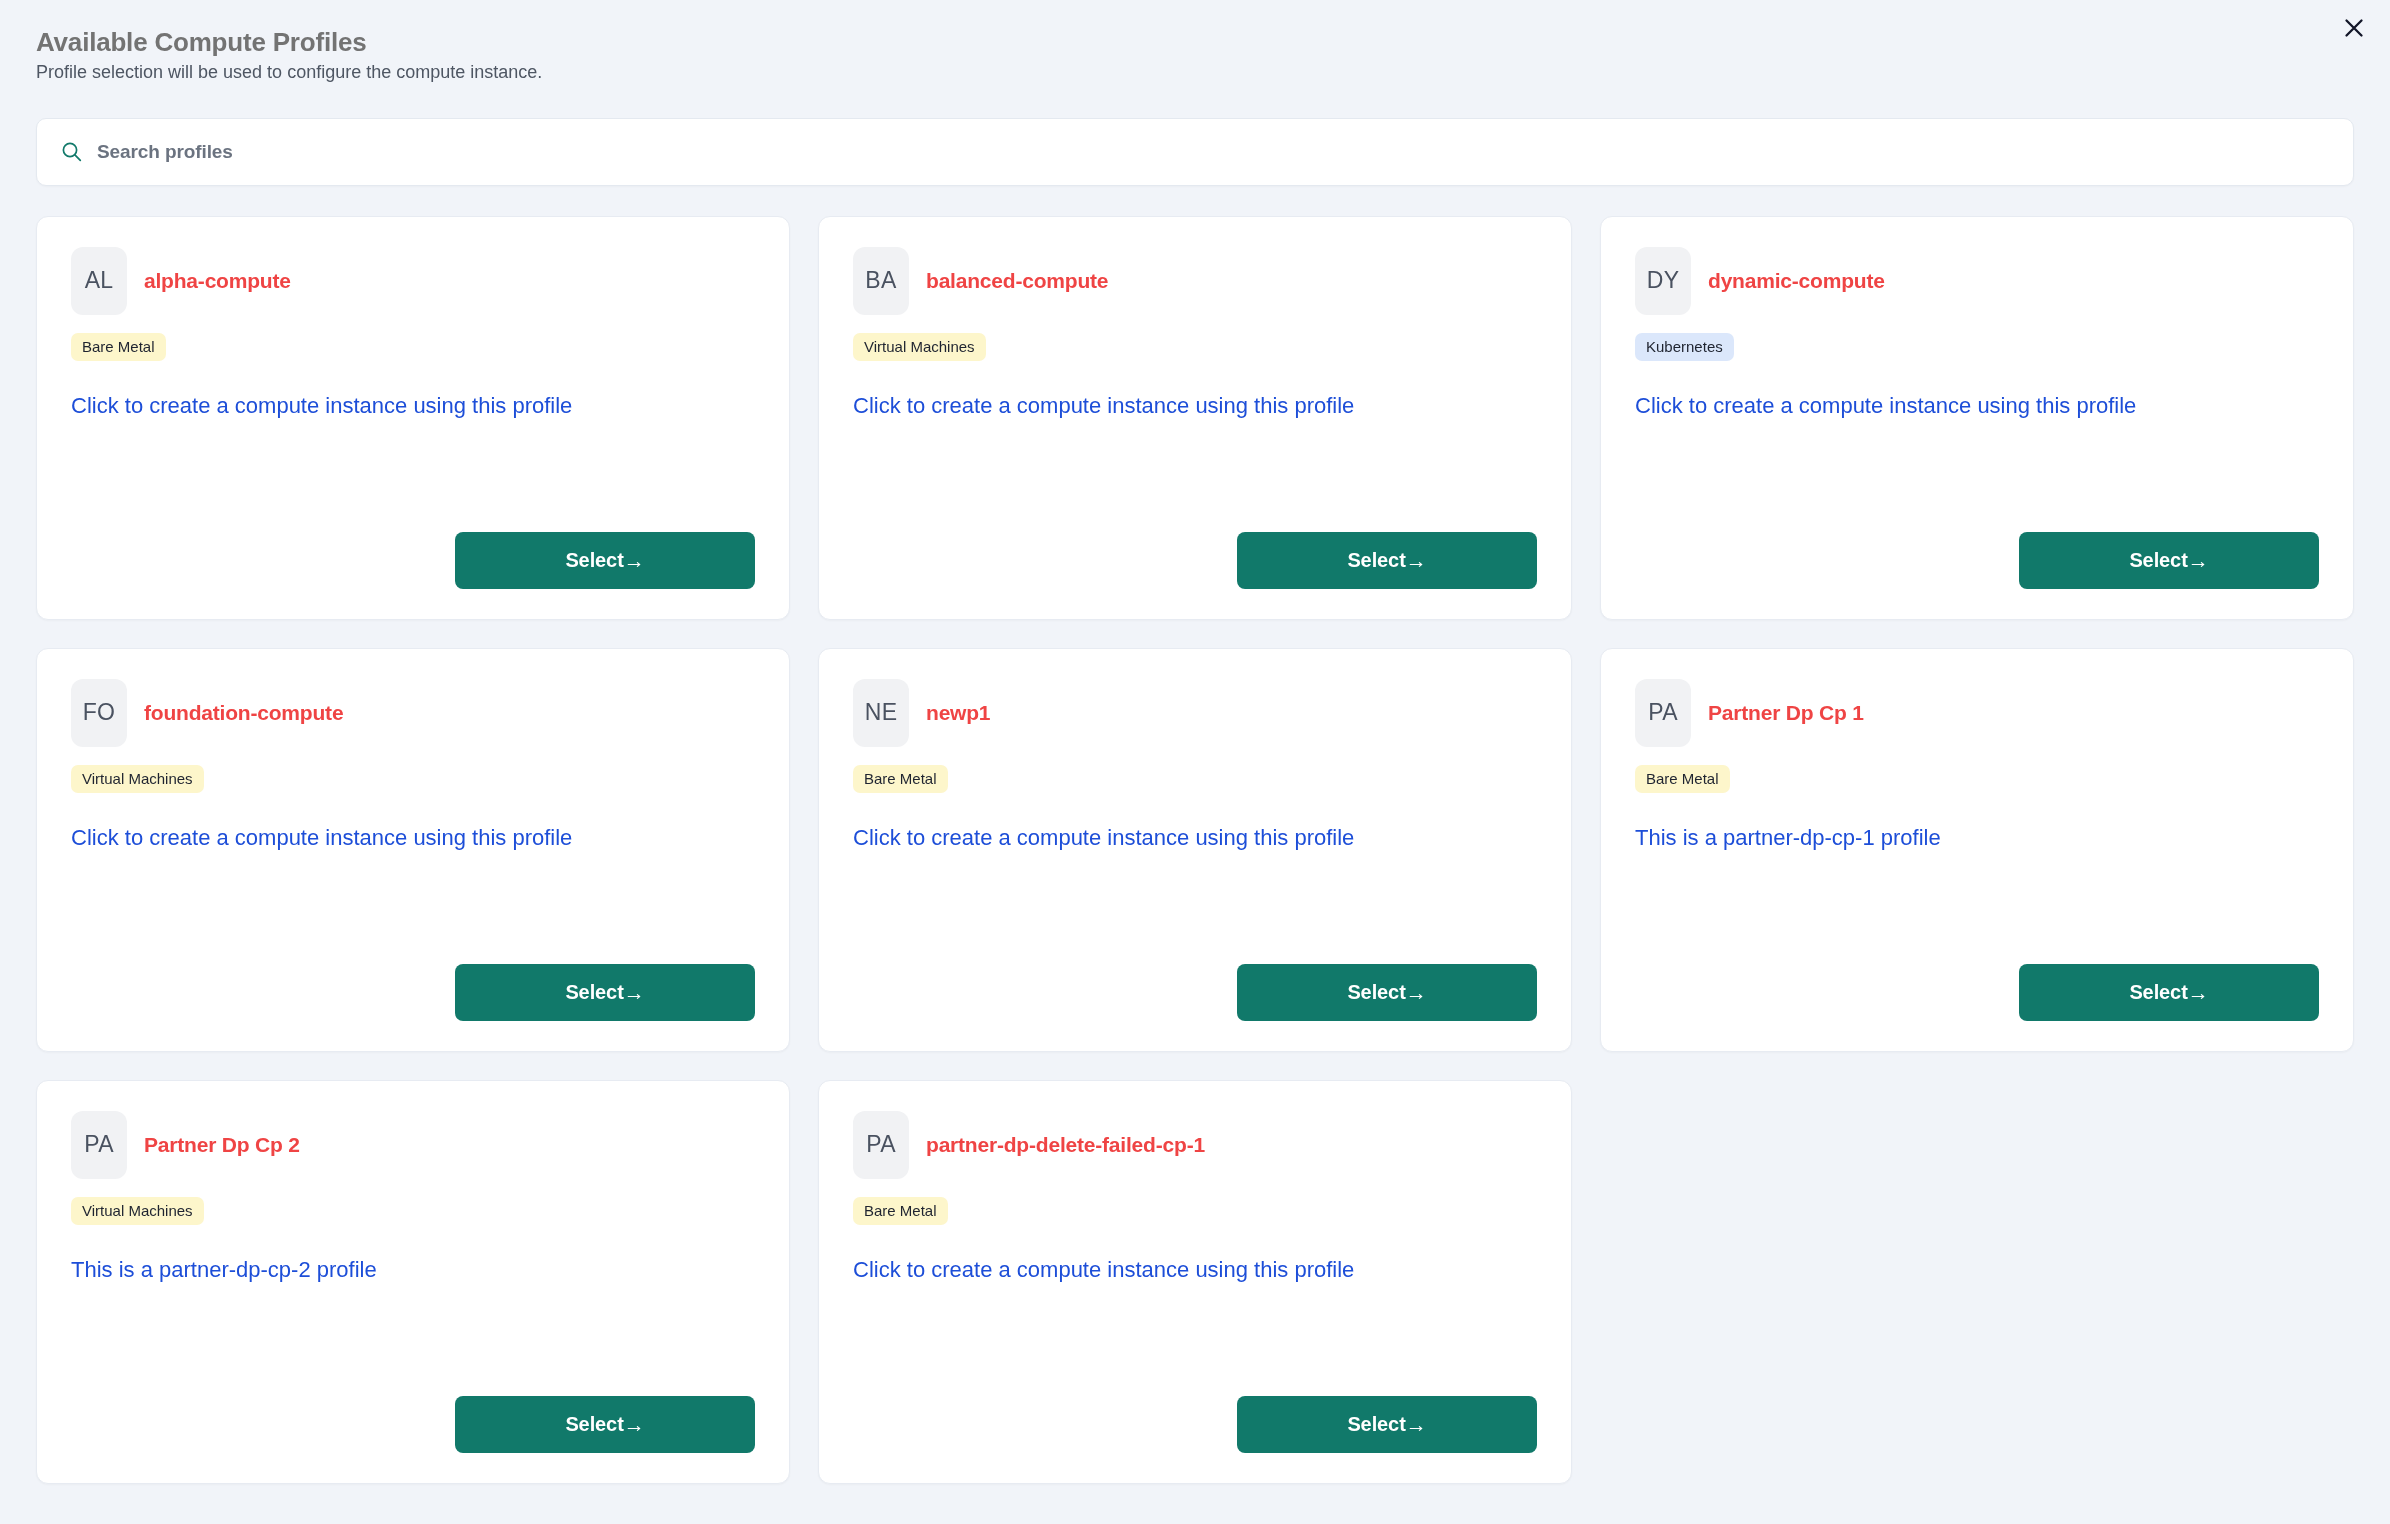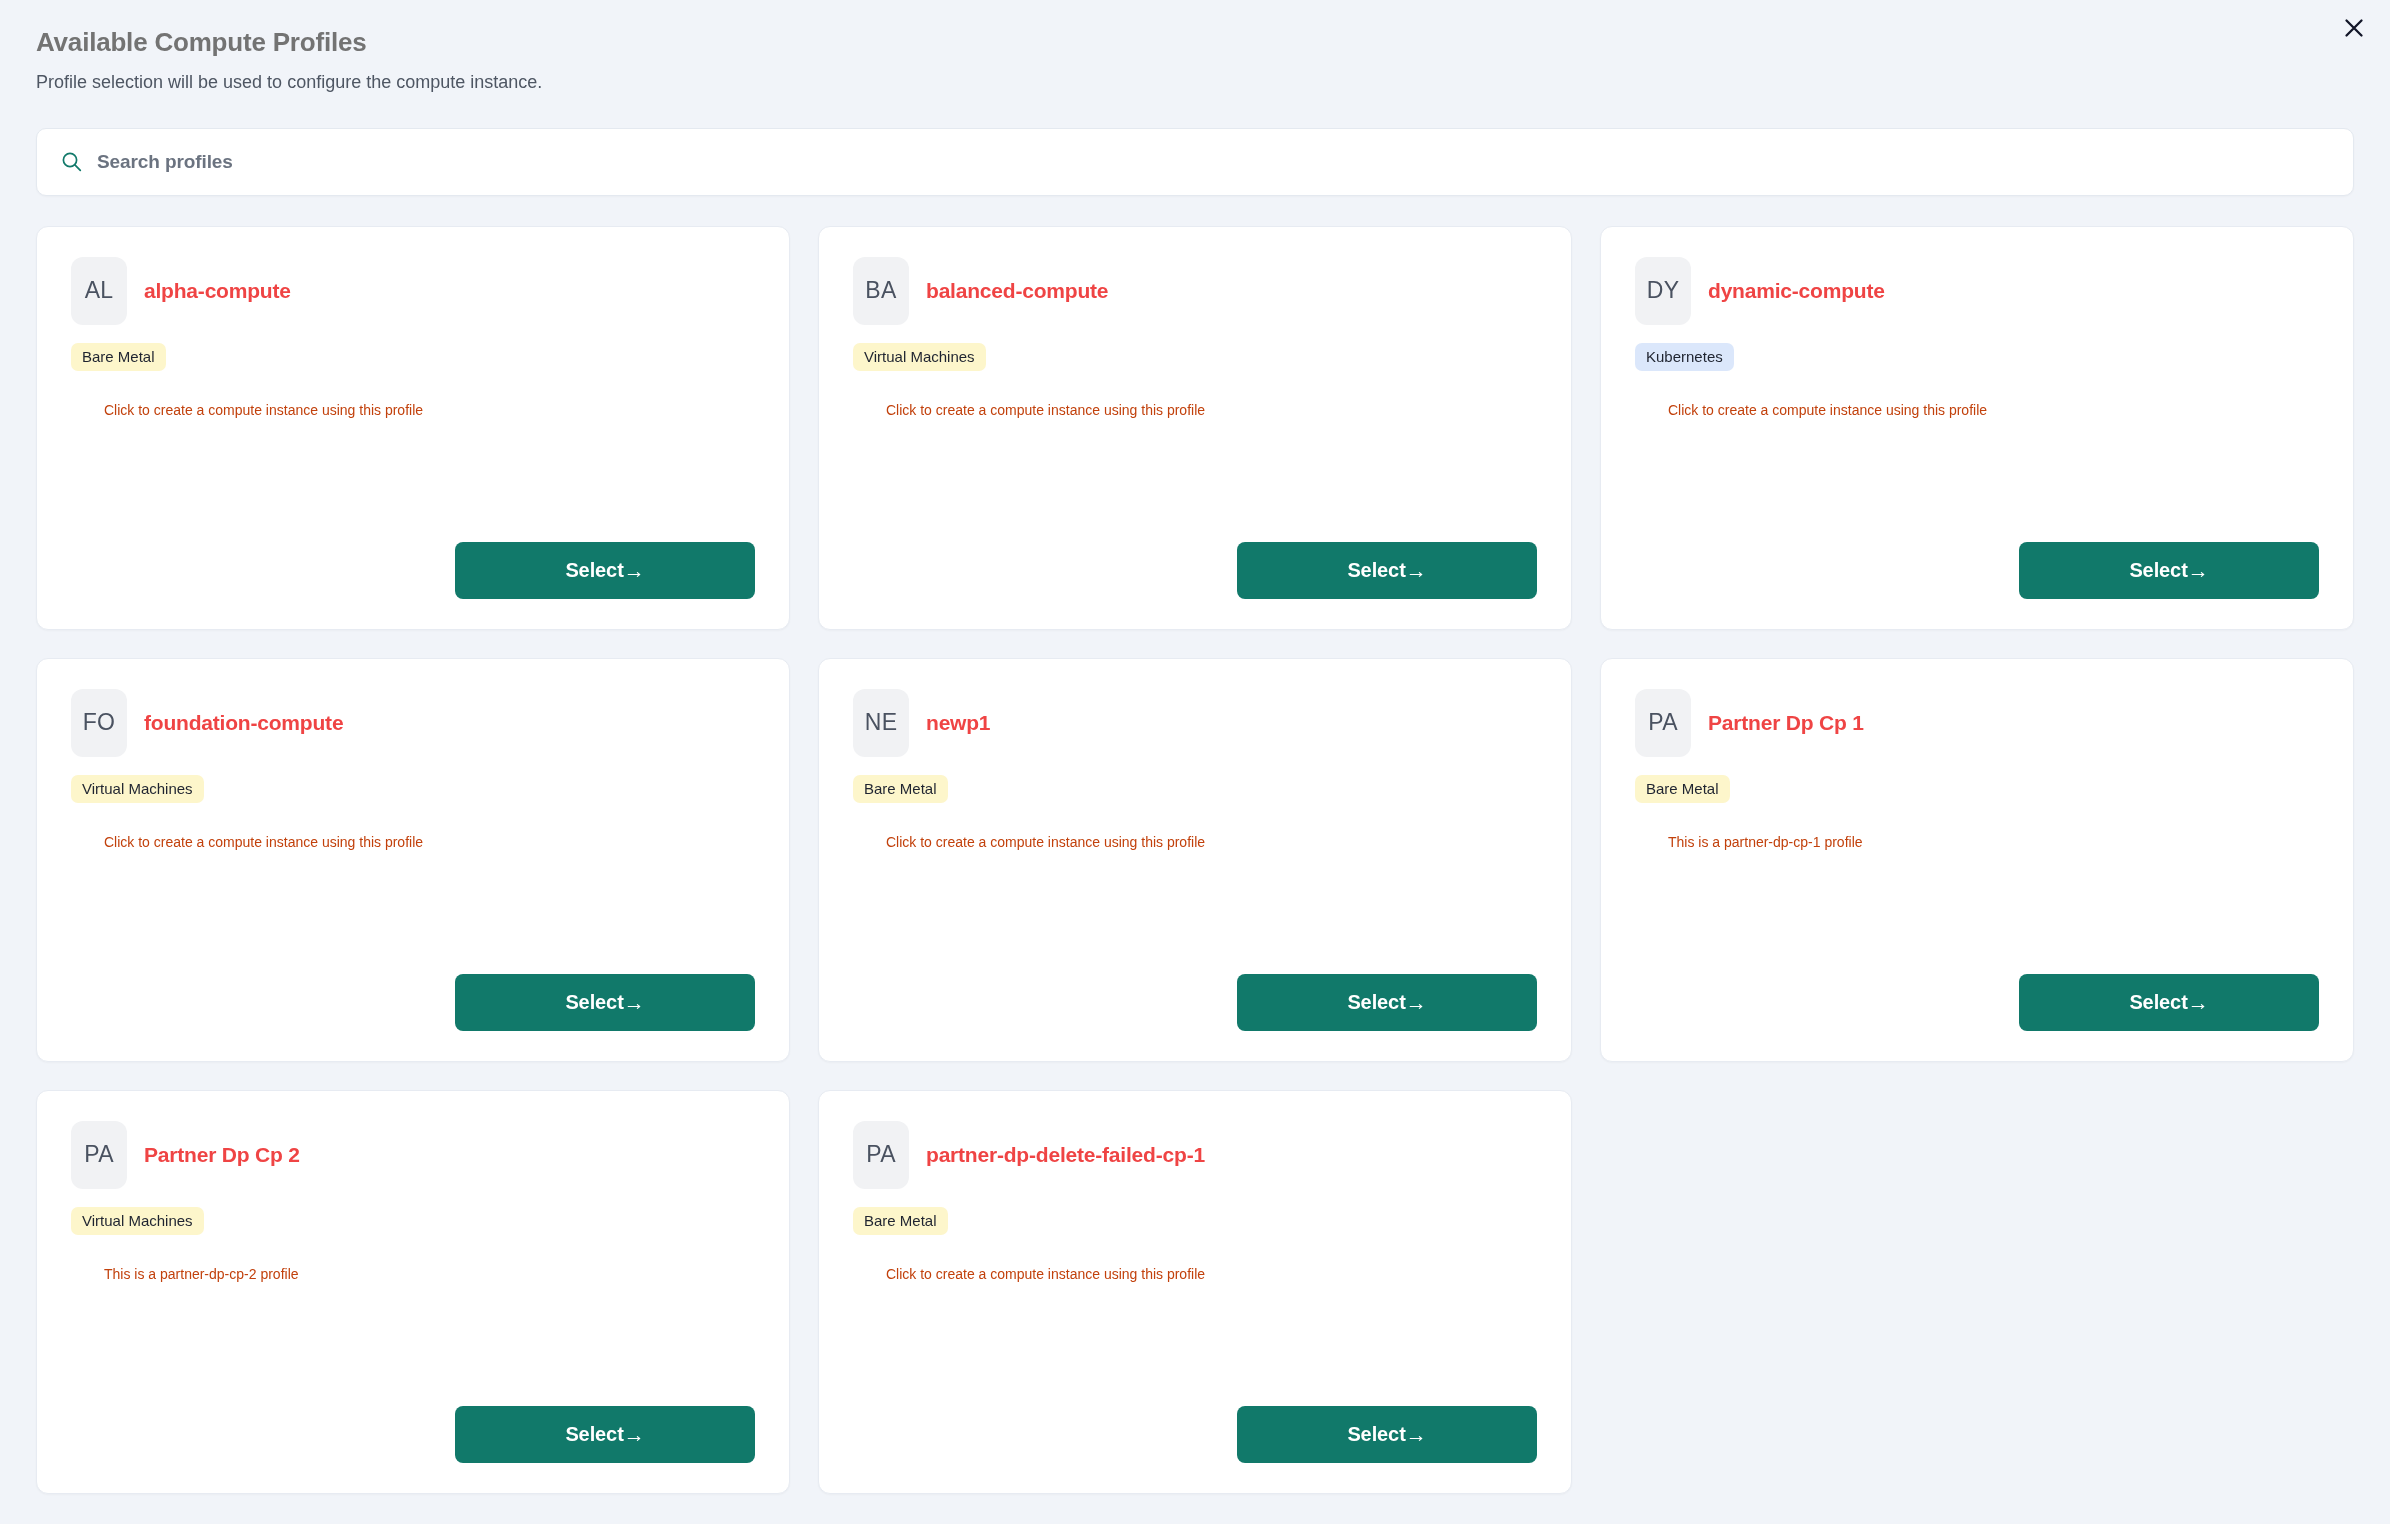--- a/index.html
+++ b/index.html
@@ -27,21 +27,21 @@
   .page-title {
     font-size: 26px;
     font-weight: bold;
     color: #737373;
     letter-spacing: -0.2px;
     line-height: 1.25;
   }
   .page-subtitle {
     font-size: 18px;
     color: #4e5663;
-    margin-top: 12px;
+    margin-top: 2px;
     line-height: 1.3;
   }
 
   .close-button {
     position: absolute;
     top: 8px;
     right: 16px;
     width: 40px;
     height: 40px;
     display: flex;
@@ -138,24 +138,23 @@
     font-size: 15px;
     line-height: 1;
     color: #1f2430;
     white-space: nowrap;
   }
   .badge.yellow { background: #fdf6cb; }
   .badge.blue   { background: #dbe7fb; }
 
   .card-desc {
     margin-top: 30px;
-    font-size: 14px;
-    color: #c2410c;
+    font-size: 22px;
+    color: #1d4ed8;
     line-height: 1.35;
-    margin-left: 33px;
   }
 
   .card-footer {
     margin-top: auto;
     display: flex;
     justify-content: flex-end;
   }
 
   .select-button {
     background: #11796a;

